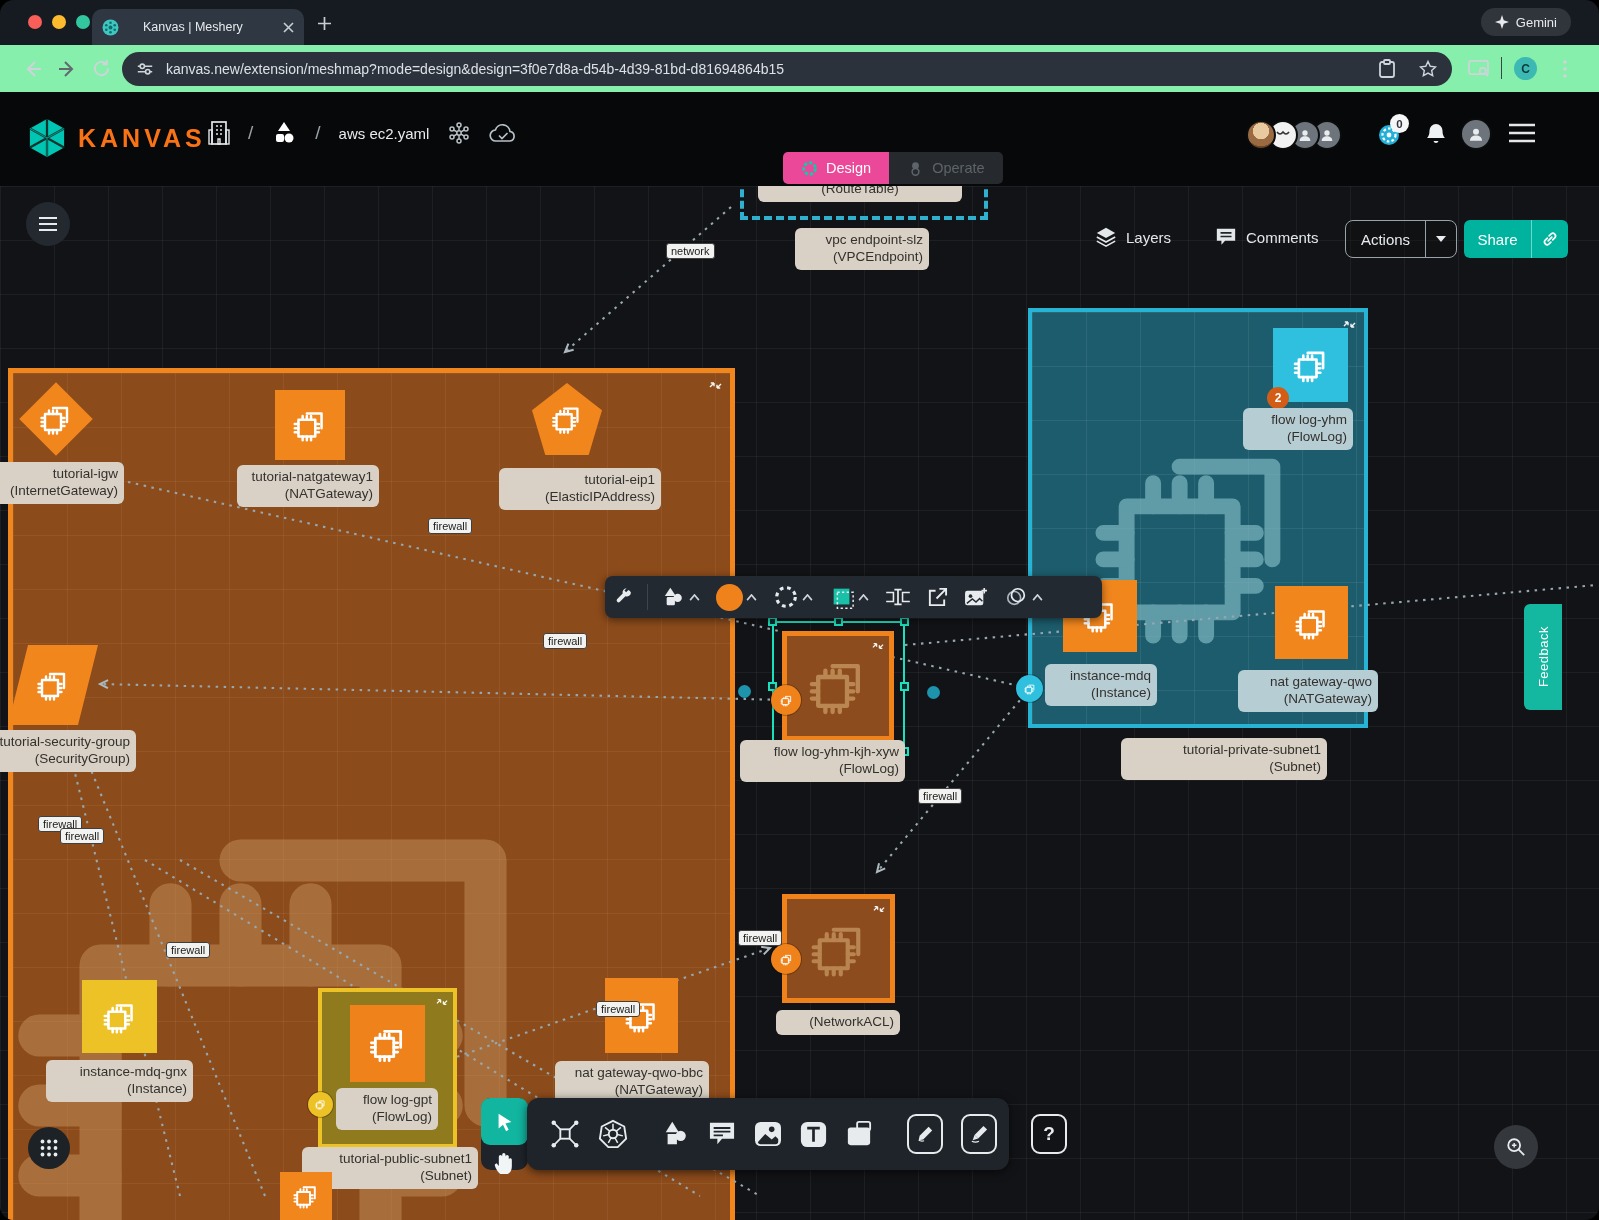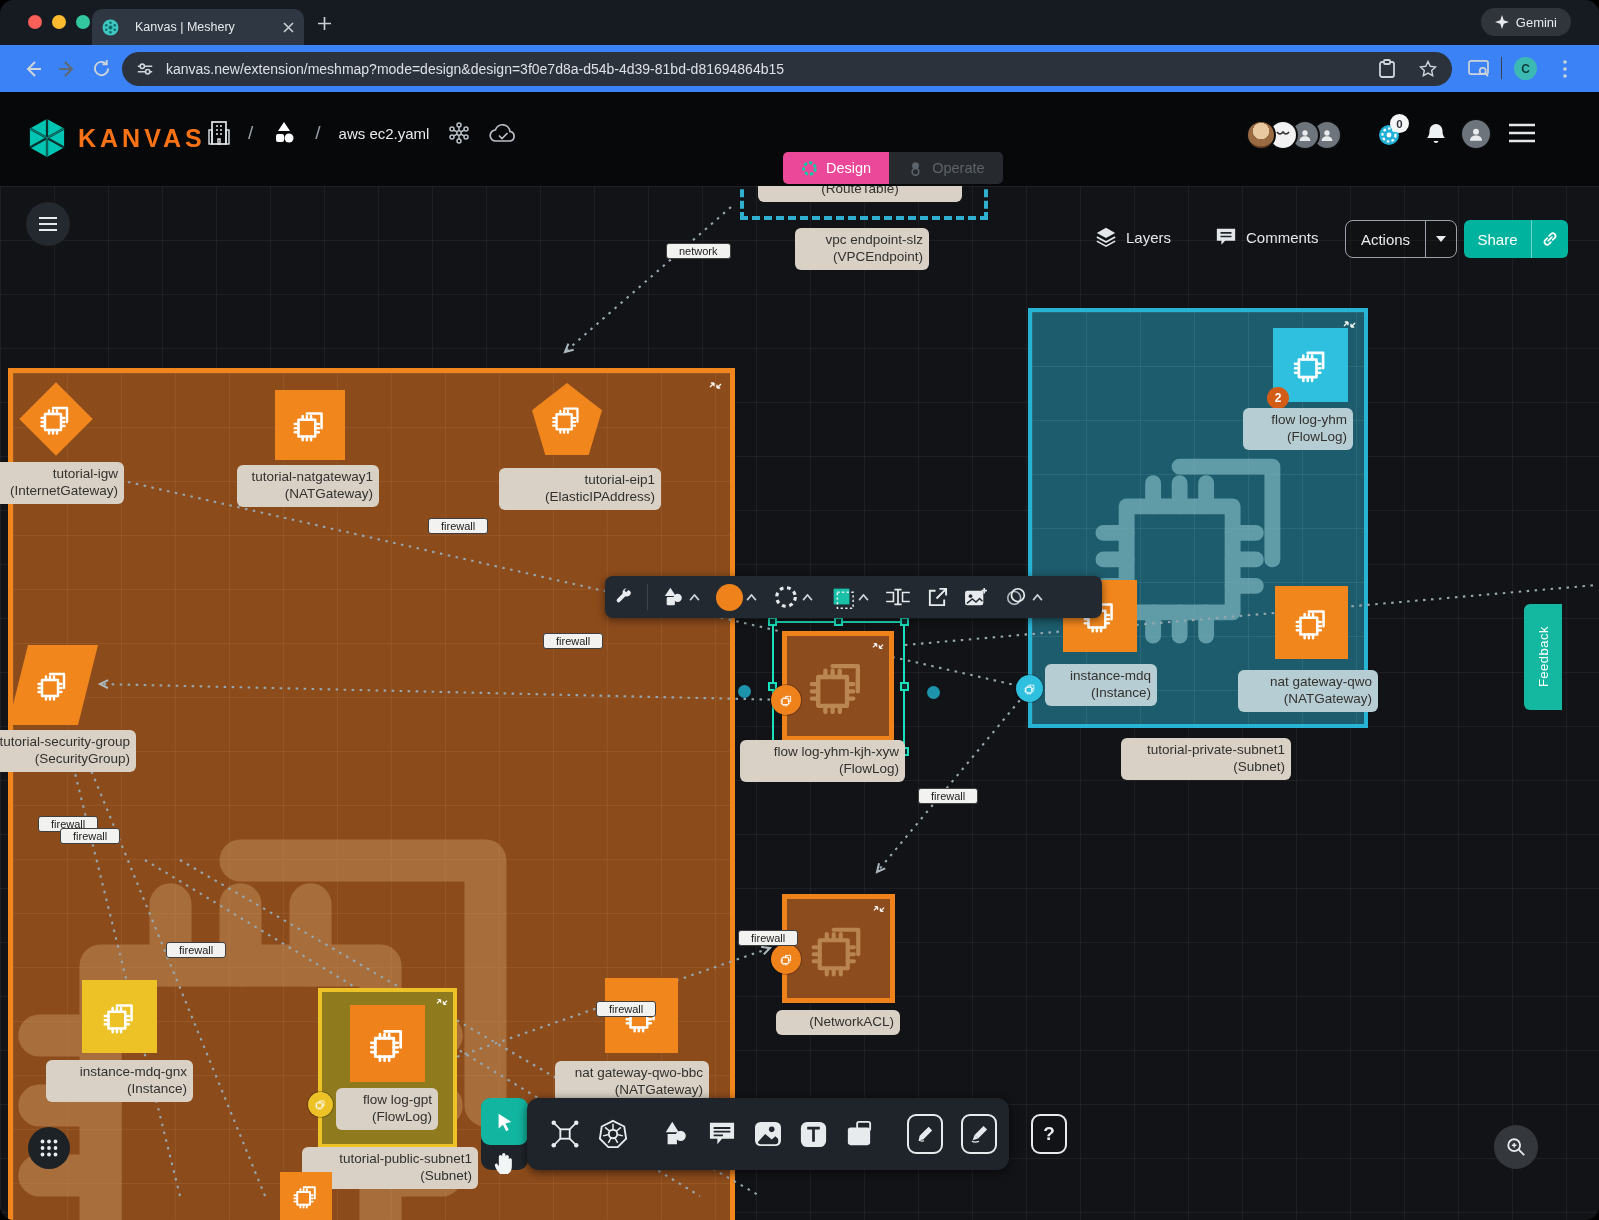--- a/index.html
+++ b/index.html
@@ -3,23 +3,23 @@
 <meta charset="utf-8">
 <style>
   html,body{margin:0;padding:0;background:#000;font-family:"Liberation Sans",sans-serif;}
   .page{position:relative;width:1599px;height:1220px;background:#000;overflow:hidden;}
   .window{position:absolute;inset:0;border-radius:14px;overflow:hidden;background:#0a0c0e;}
   .abs{position:absolute;}
   
   .tabbar{position:absolute;left:0;top:0;width:100%;height:45px;background:#161b22;}
   .tlight{position:absolute;top:15px;width:14px;height:14px;border-radius:50%;}
   .tab{position:absolute;left:92px;top:9px;width:212px;height:36px;background:#2f3742;border-radius:10px 10px 0 0;display:flex;align-items:center;padding:0 10px;box-sizing:border-box;}
-  .tab-title{color:#e6e9ec;font-size:12.5px;margin-left:16px;flex:1;white-space:nowrap;overflow:hidden;}
+  .tab-title{color:#e6e9ec;font-size:12.5px;margin-left:24px;flex:1;white-space:nowrap;overflow:hidden;}
   .gemini{position:absolute;right:28px;top:8px;height:28px;padding:0 14px;border-radius:15px;background:#30353c;color:#e8eaed;font-size:13px;display:flex;align-items:center;gap:7px;}
-  .urlrow{position:absolute;left:0;top:45px;width:100%;height:47px;background:#3b82f6;display:flex;align-items:center;}
+  .urlrow{position:absolute;left:0;top:45px;width:100%;height:47px;background:#86efac;display:flex;align-items:center;}
   .urlpill{position:absolute;left:122px;top:7px;width:1330px;height:34px;background:#2b323c;border-radius:17px;display:flex;align-items:center;padding:0 14px;box-sizing:border-box;}
   .urltext{color:#dde1e6;font-size:14px;margin-left:12px;white-space:nowrap;overflow:hidden;flex:1;}
   .navic{color:#cfd4da;display:flex;align-items:center;justify-content:center;width:30px;height:30px;}
   
   .appheader{position:absolute;left:0;top:92px;width:100%;height:94px;background:#070809;}
   .logotext{color:#f97316;font-size:25px;font-weight:bold;letter-spacing:4px;}
   .crumb-sep{color:#9aa1a8;font-size:19px;}
   .filename{color:#e8eaec;font-size:15px;}
   .avatar{width:30px;height:30px;border-radius:50%;border:2px solid #0b0c0d;box-sizing:border-box;display:flex;align-items:center;justify-content:center;}
   .modetoggle{position:absolute;left:783px;top:60px;height:32px;display:flex;border-radius:5px;overflow:hidden;}
@@ -30,21 +30,21 @@
   .canvas{position:absolute;left:0;top:186px;width:1599px;height:1034px;overflow:hidden;background:#121316;
     background-image:linear-gradient(rgba(255,255,255,.05) 1px,transparent 1px),linear-gradient(90deg,rgba(255,255,255,.05) 1px,transparent 1px);
     background-size:54px 54px;}
   .orangebox{position:absolute;left:8px;top:182px;width:727px;height:860px;background:#8c4b1b;border:5px solid #f1861d;box-sizing:border-box;
     background-image:linear-gradient(rgba(255,226,190,.07) 1px,transparent 1px),linear-gradient(90deg,rgba(255,226,190,.07) 1px,transparent 1px);background-size:54px 54px;overflow:hidden;}
   .tealbox{position:absolute;left:1028px;top:122px;width:340px;height:420px;background:#1d5c6c;border:4px solid #27b3d4;box-sizing:border-box;
     background-image:linear-gradient(rgba(220,245,255,.08) 1px,transparent 1px),linear-gradient(90deg,rgba(220,245,255,.08) 1px,transparent 1px);background-size:54px 54px;overflow:hidden;}
   .nlabel{position:absolute;background:#d9d1c5;color:#33312e;border-radius:6px;text-align:right;font-size:13.5px;line-height:1.25;padding:4px 6px;box-sizing:border-box;overflow:hidden;white-space:nowrap;}
   .nlabel span{display:block;}
   .nlabel.teal{background:#b7cdd4;}
-  .elabel{position:absolute;background:#f2f2f0;border:1px solid #3f3f3f;border-radius:3px;color:#1c1c1c;font-size:11px;line-height:14px;padding:0 12px;white-space:nowrap;}
+  .elabel{position:absolute;background:#f2f2f0;border:1px solid #3f3f3f;border-radius:3px;color:#1c1c1c;font-size:11px;line-height:14px;padding:0 4px;white-space:nowrap;}
   .nodesq{position:absolute;display:flex;align-items:center;justify-content:center;color:#fff;}
   .handle{position:absolute;border-radius:50%;display:flex;align-items:center;justify-content:center;color:#fff;box-shadow:0 0 0 1px rgba(0,0,0,.25);}
   .selsq{position:absolute;width:9px;height:9px;background:#0e2b2d;border:2px solid #1ae0bd;box-sizing:border-box;}
   .dotteal{position:absolute;width:13px;height:13px;border-radius:50%;background:#1d93ac;}
   .cornerglyph{position:absolute;color:#fff;opacity:.95;}
   
   .midbar{position:absolute;left:605px;top:390px;width:497px;height:42px;background:#232931;border-radius:8px;display:flex;align-items:center;box-shadow:0 2px 8px rgba(0,0,0,.5);color:#e7ebee;}
   .midbar .vdiv{width:1px;height:26px;background:#3c444d;margin:0 6px;}
   .miditem{display:flex;align-items:center;justify-content:center;gap:3px;padding:0 8px;height:100%;}
   .caret{color:#cfd6db;}
@@ -437,21 +437,21 @@
     <div class="nlabel teal" style="left:1238px;top:484px;width:140px">
           <span>nat gateway-qwo</span>
           <span>(NATGateway)</span>
         </div>
 
     <span class="handle" style="left:1016px;top:489px;width:27px;height:27px;background:#2ec0de">
           <svg width="14" height="14" viewBox="0 0 40 40">
             <use href="#chip"></use>
           </svg>
         </span>
-    <div class="nlabel" style="left:1121px;top:552px;width:170px">
+    <div class="nlabel" style="left:1121px;top:552px;width:206px">
           <span>tutorial-private-subnet1</span>
           <span>(Subnet)</span>
         </div>
 
     <div class="abs" style="left:772px;top:435px;width:133px;height:131px;border:2px solid #1ae0bd;box-sizing:border-box"></div>
     <span class="selsq" style="left:768px;top:431px"></span>
     <span class="selsq" style="left:834px;top:431px"></span>
     <span class="selsq" style="left:900px;top:431px"></span>
     <span class="selsq" style="left:768px;top:496px"></span>
     <span class="selsq" style="left:900px;top:496px"></span>

